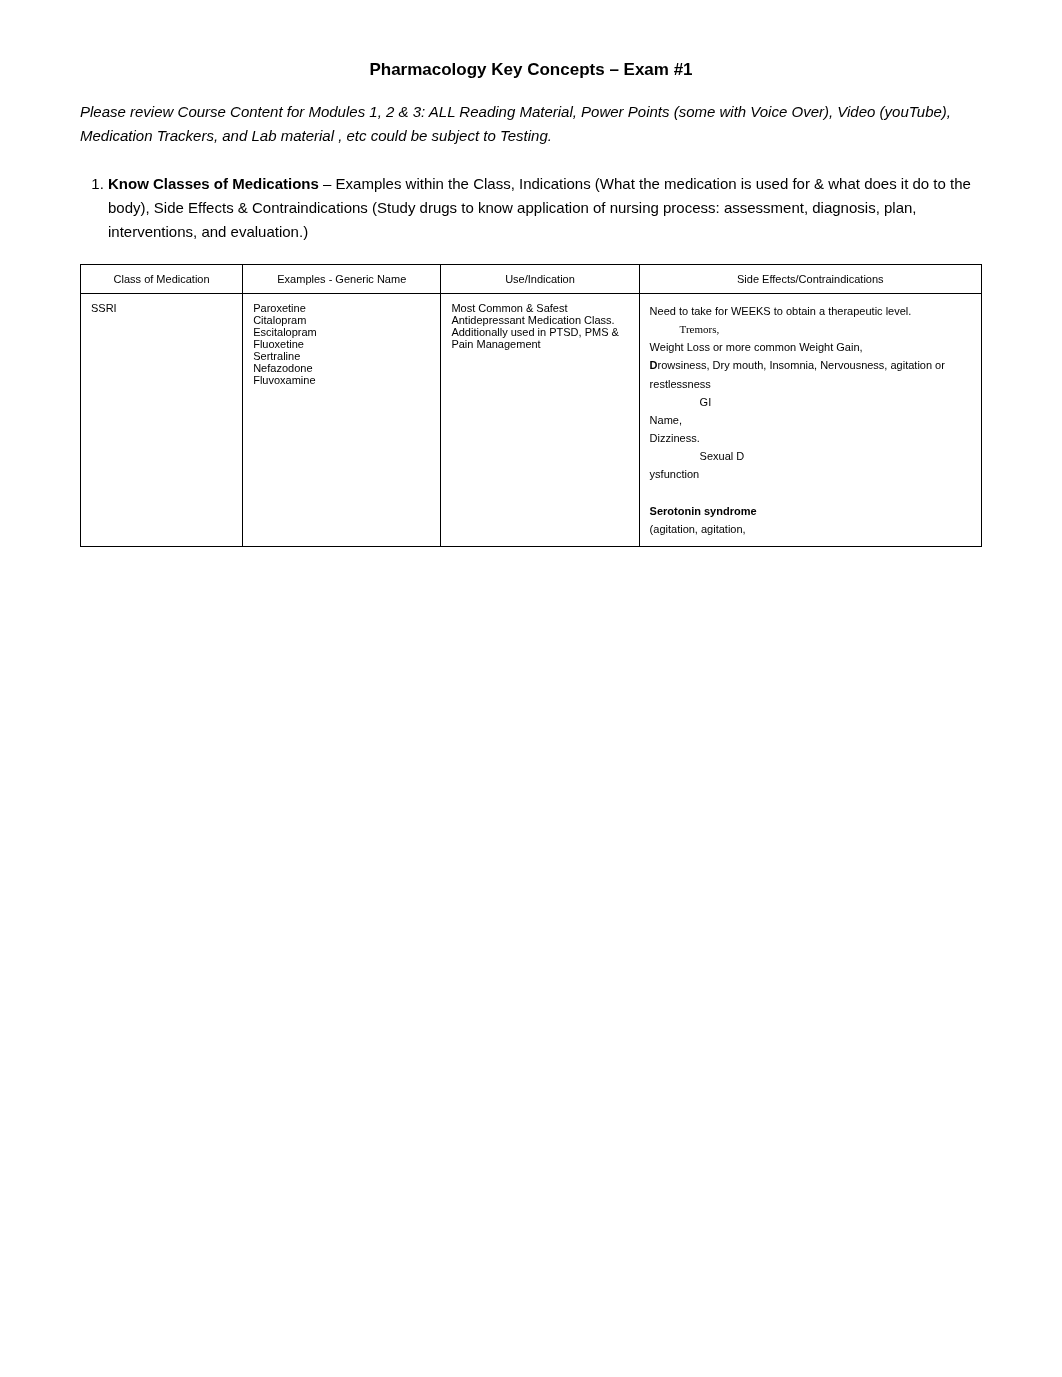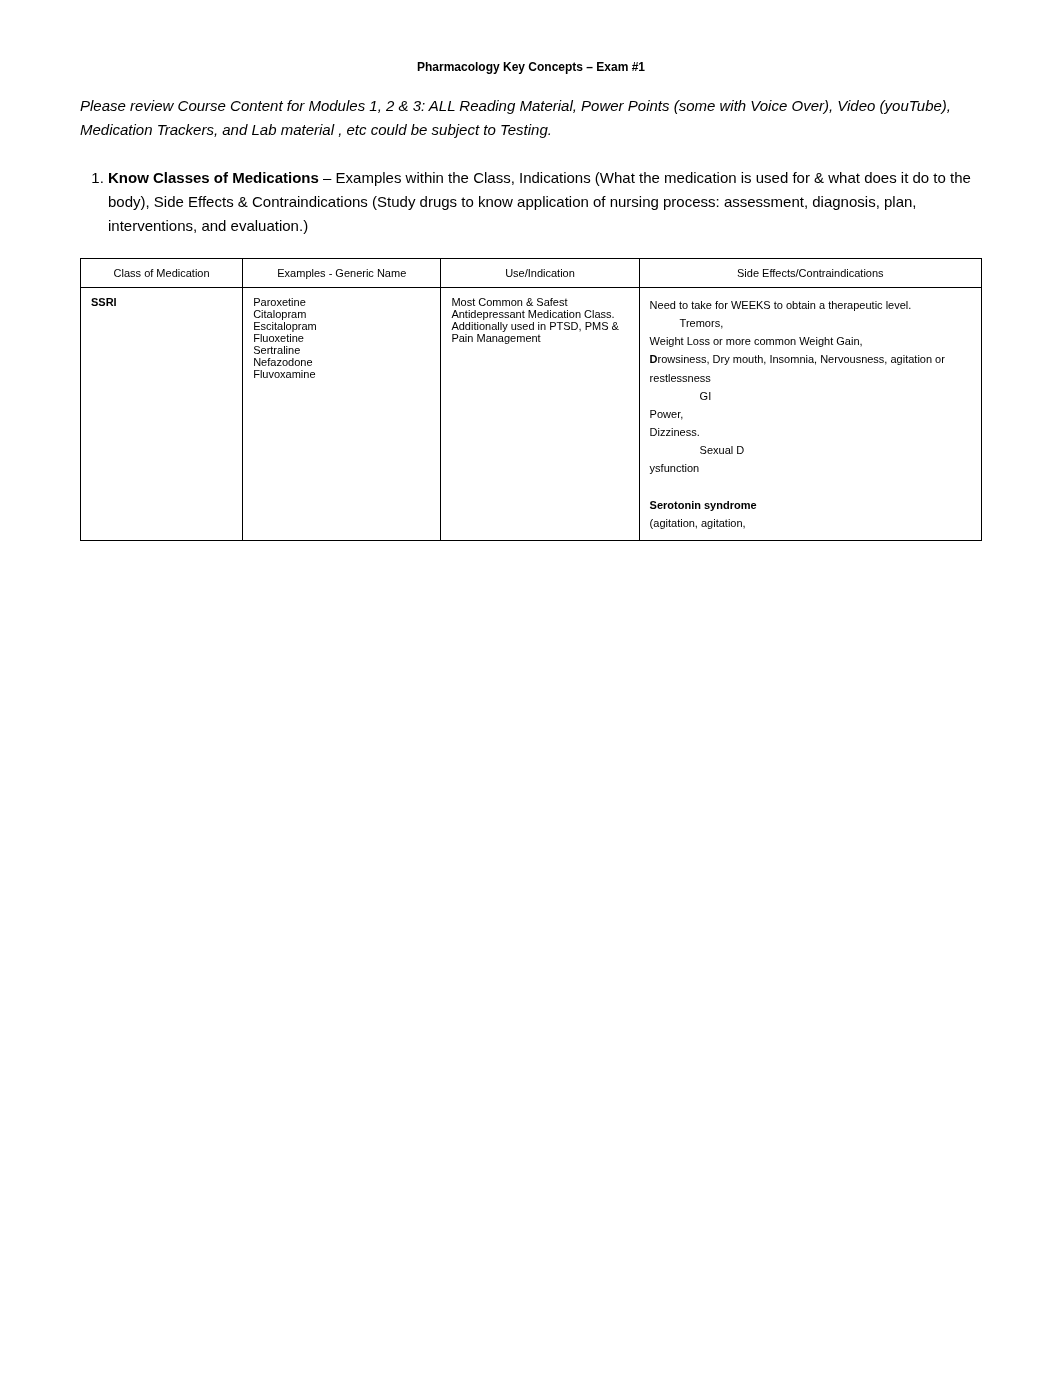--- a/index.html
+++ b/index.html
@@ -14,21 +14,21 @@
       font-size: 15px;
       color: #000000;
       width: 1062px;
       min-height: 1377px;
       padding: 60px 80px;
     }
 
     .page-title {
       text-align: center;
       font-weight: bold;
-      font-size: 12px;
+      font-size: 17px;
       margin-bottom: 20px;
     }
 
     .intro-text {
       text-align: left;
       font-style: italic;
       font-size: 15px;
       margin-bottom: 24px;
       line-height: 1.6;
     }
@@ -77,34 +77,35 @@
 
     .med-table .col-use {
       width: 22%;
     }
 
     .med-table .col-side {
       width: 38%;
     }
 
     .ssri-label {
-      font-weight: bold;
+      font-weight: normal;
     }
 
     .side-effects-cell {
       line-height: 1.65;
     }
 
     .side-effects-cell .bold {
       font-weight: bold;
     }
 
     .side-effects-cell .indent {
       display: block;
       padding-left: 30px;
+      font-family: Liberation Serif, serif;
     }
 
     .side-effects-cell .indent2 {
       display: block;
       padding-left: 50px;
     }
   </style>
 </head>
 <body>
 
@@ -137,21 +138,21 @@
       </td>
       <td>
         <span>Most Common &amp; Safest Antidepressant Medication Class. Additionally used in PTSD, PMS &amp; Pain Management</span>
       </td>
       <td class="side-effects-cell">
         <span>Need to take for WEEKS to obtain a therapeutic level.</span><br>
         <span class="indent">Tremors,</span>
         <span>Weight Loss or more common Weight Gain,</span><br>
         <span><strong>D</strong>rowsiness, Dry mouth, Insomnia, Nervousness, agitation or restlessness</span><br>
         <span class="indent2">GI</span>
-        <span>Power,</span><br>
+        <span>Name,</span><br>
         <span>Dizziness.</span><br>
         <span class="indent2">Sexual D</span><span>ysfunction</span>
         <br><br>
         <span class="bold"><strong>Serotonin syndrome</strong></span><br>
         <span>(agitation, agitation,</span>
       </td>
     </tr>
   </tbody>
 </table>
 

